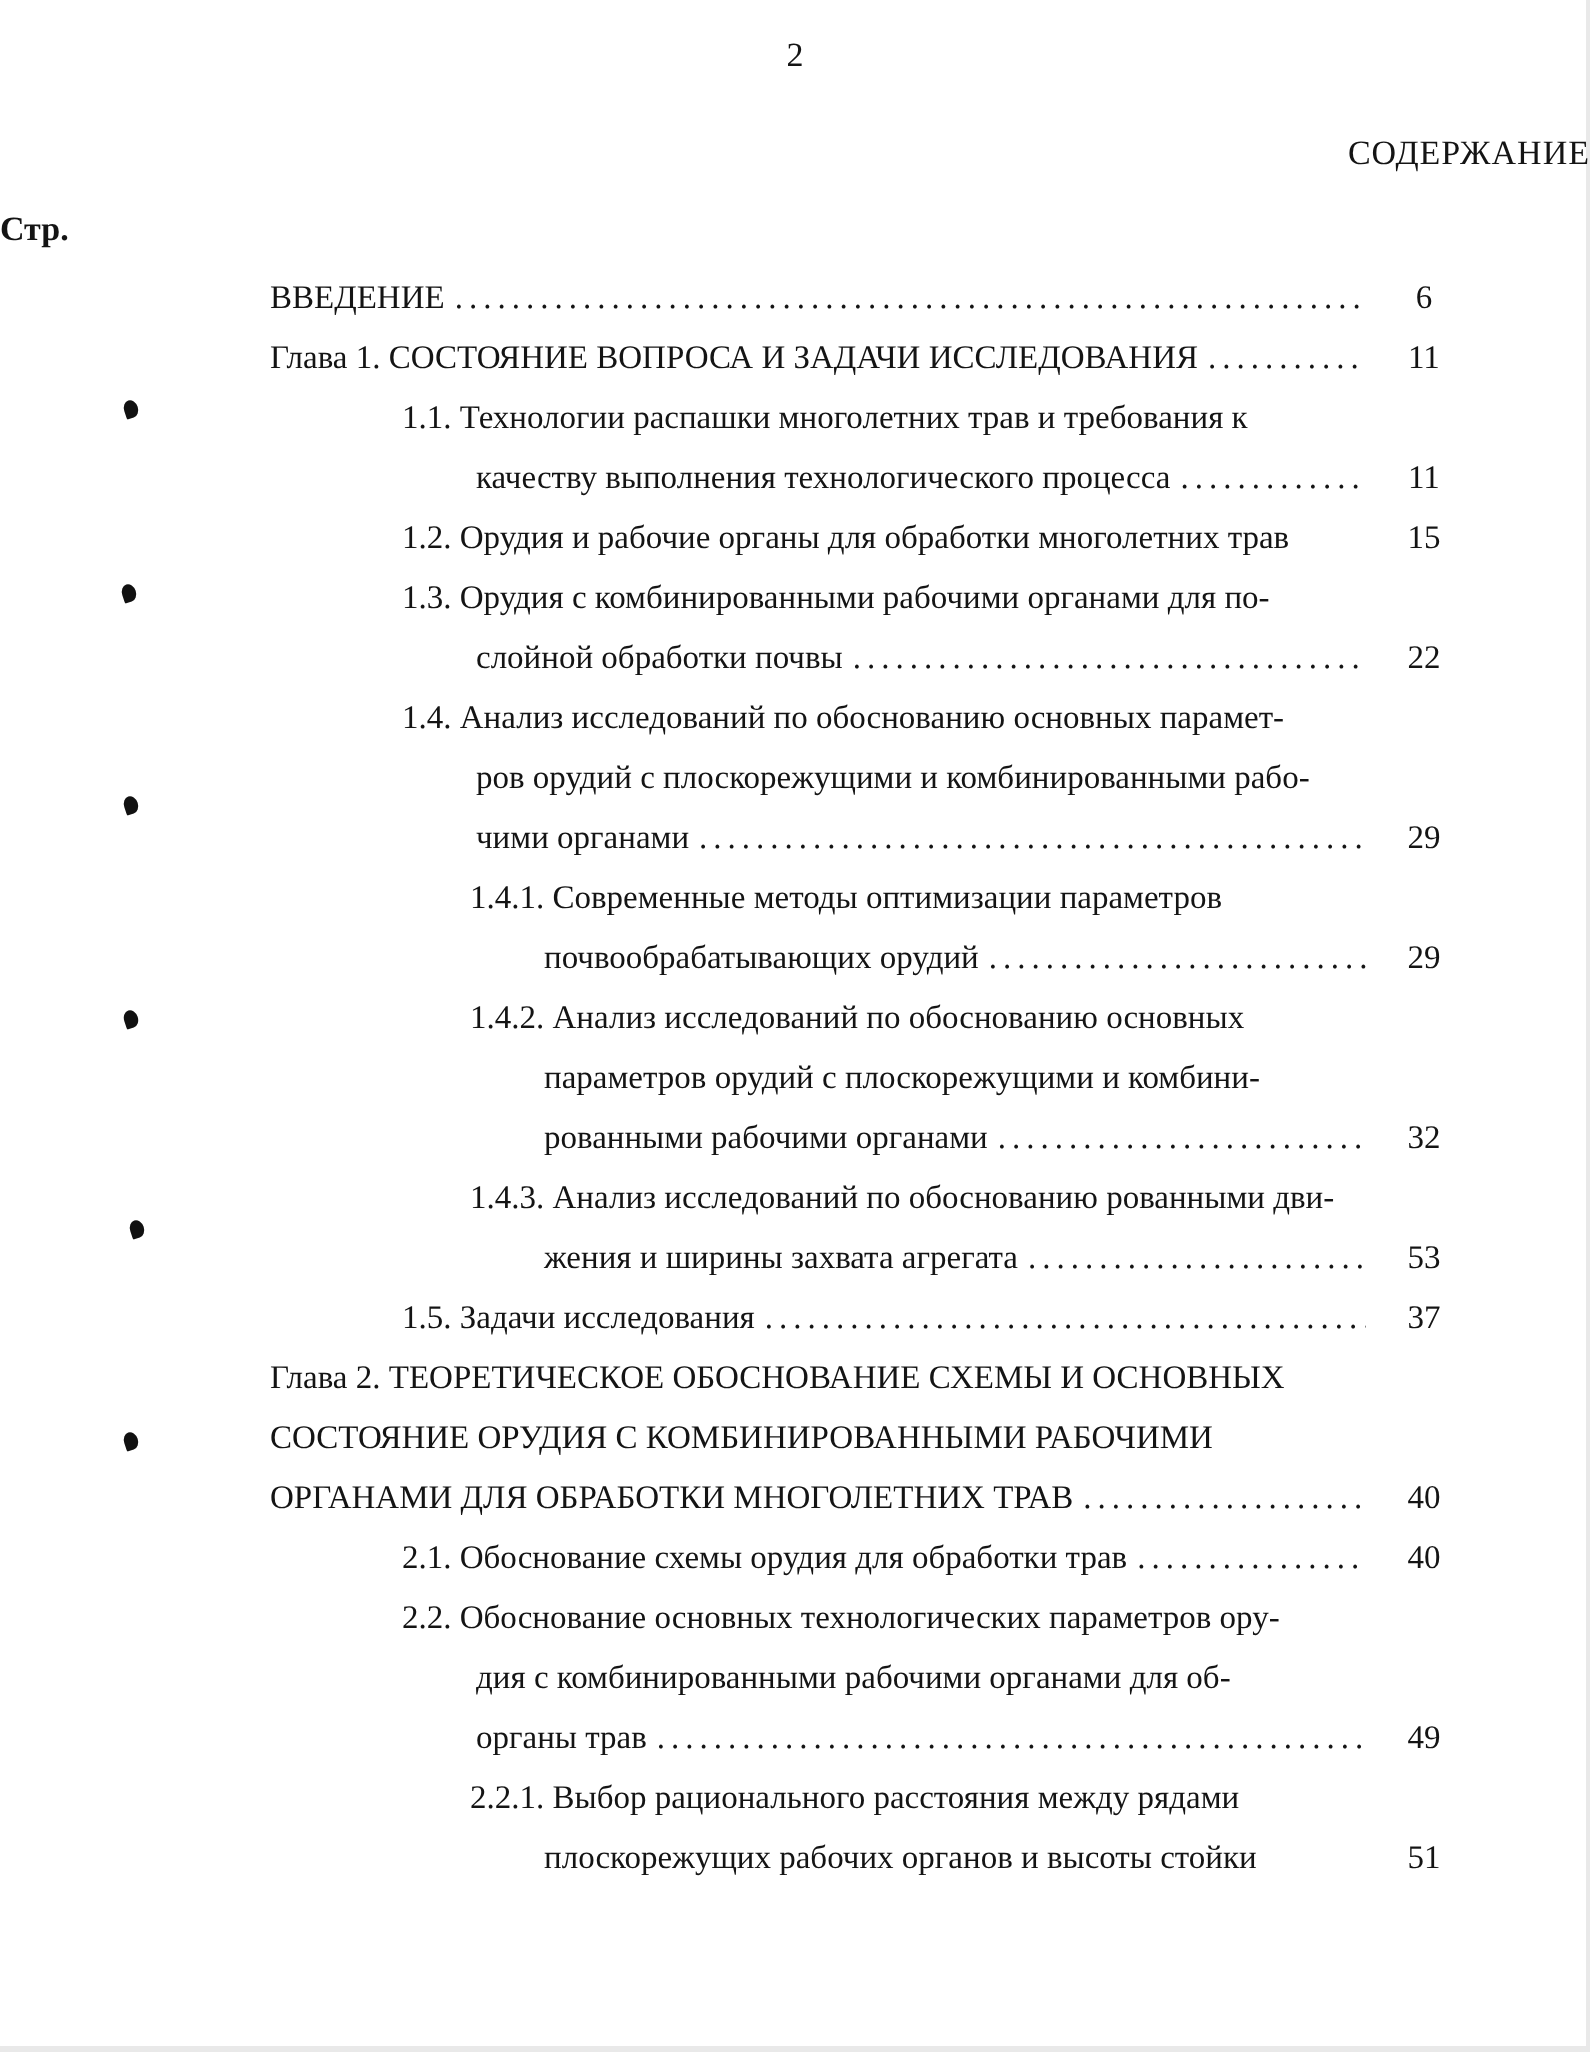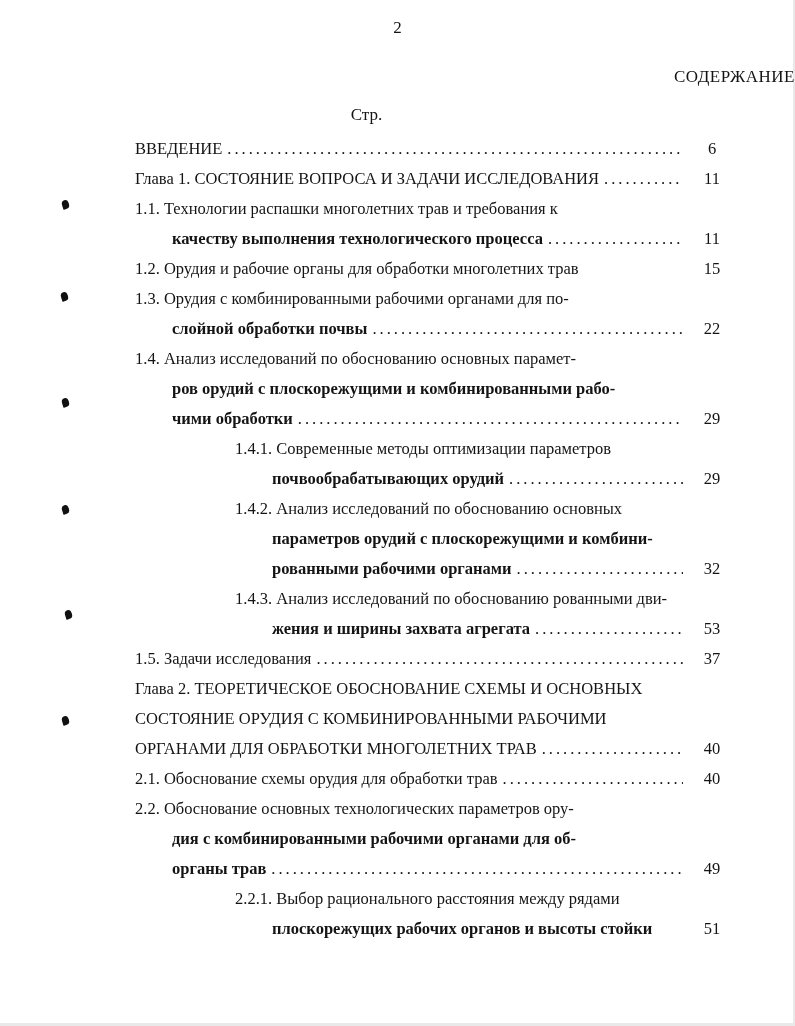--- a/index.html
+++ b/index.html
@@ -21,41 +21,42 @@
     padding-top: 18px;
     font-size: 17px;
   }
   .toc-title {
     text-align: right;
     margin-top: 29px;
     font-size: 17px;
     letter-spacing: 0.5px;
   }
   .str-label {
-    text-align: center;
+    text-align: left;
     padding-right: 62px;
     margin-top: 18px;
     font-size: 17px;
+    font-weight: bold;
   }
   .toc-list {
     margin: 9px 60px 0 135px;
   }
   .entry { }
   .line {
     display: flex;
     align-items: baseline;
     line-height: 30px;
     font-size: 16.5px;
   }
   .text { white-space: nowrap; }
   .level0 { margin-left: 0; }
-  .level1 { }
+  .level1 { margin-left: 66px; }
   .level2 { margin-left: 100px; }
   .level1 .line.cont .text,
-  .level2 .line.cont .text { margin-left: 37px; font-weight: bold; }
+  .level2 .line.cont .text { margin-left: 37px; }
   .dots {
     flex: 1;
     overflow: hidden;
     white-space: nowrap;
     margin: 0 6px 0 5px;
     min-width: 0;
   }
   .dots::after {
     content: "..................................................................................................................................................................";
     letter-spacing: 3px;
@@ -126,21 +127,21 @@
       </div>
     </div>
     <div class="entry level1">
       <div class="line">
         <span class="text">1.4. Анализ исследований по обоснованию основных парамет-</span>
       </div>
       <div class="line cont">
         <span class="text">ров орудий с плоскорежущими и комбинированными рабо-</span>
       </div>
       <div class="line cont">
-        <span class="text">чими обработки</span>
+        <span class="text">чими органами</span>
         <span class="dots"></span>
         <span class="page-col">29</span>
       </div>
     </div>
     <div class="entry level2">
       <div class="line">
         <span class="text">1.4.1. Современные методы оптимизации параметров</span>
       </div>
       <div class="line cont">
         <span class="text">почвообрабатывающих орудий</span>

